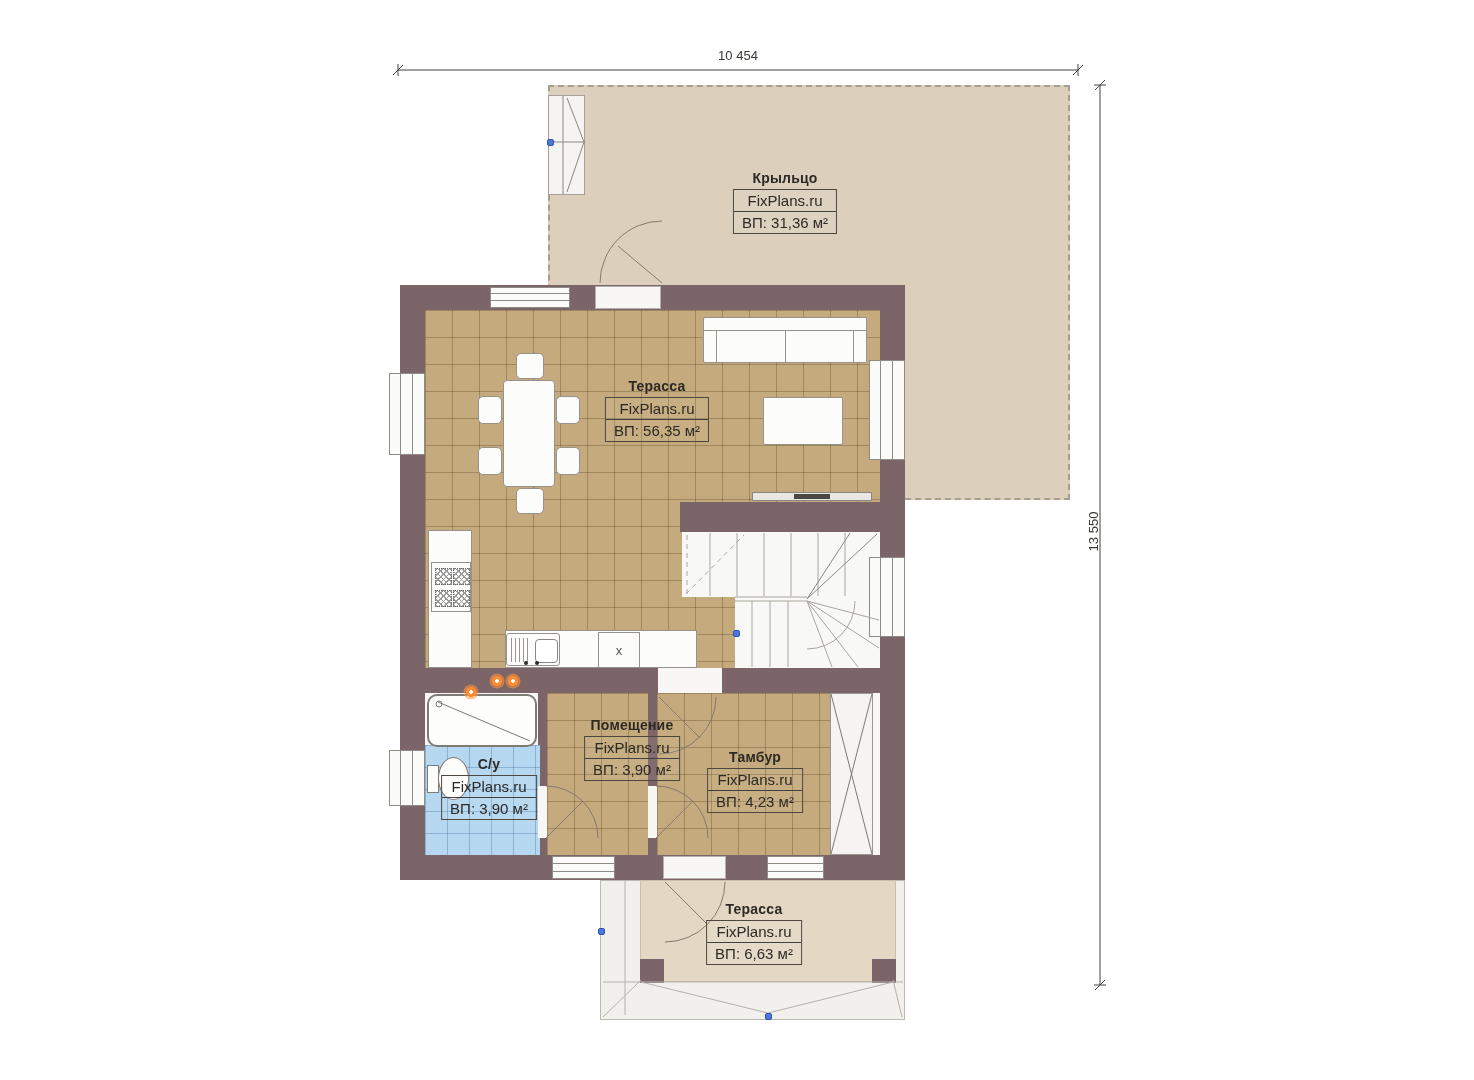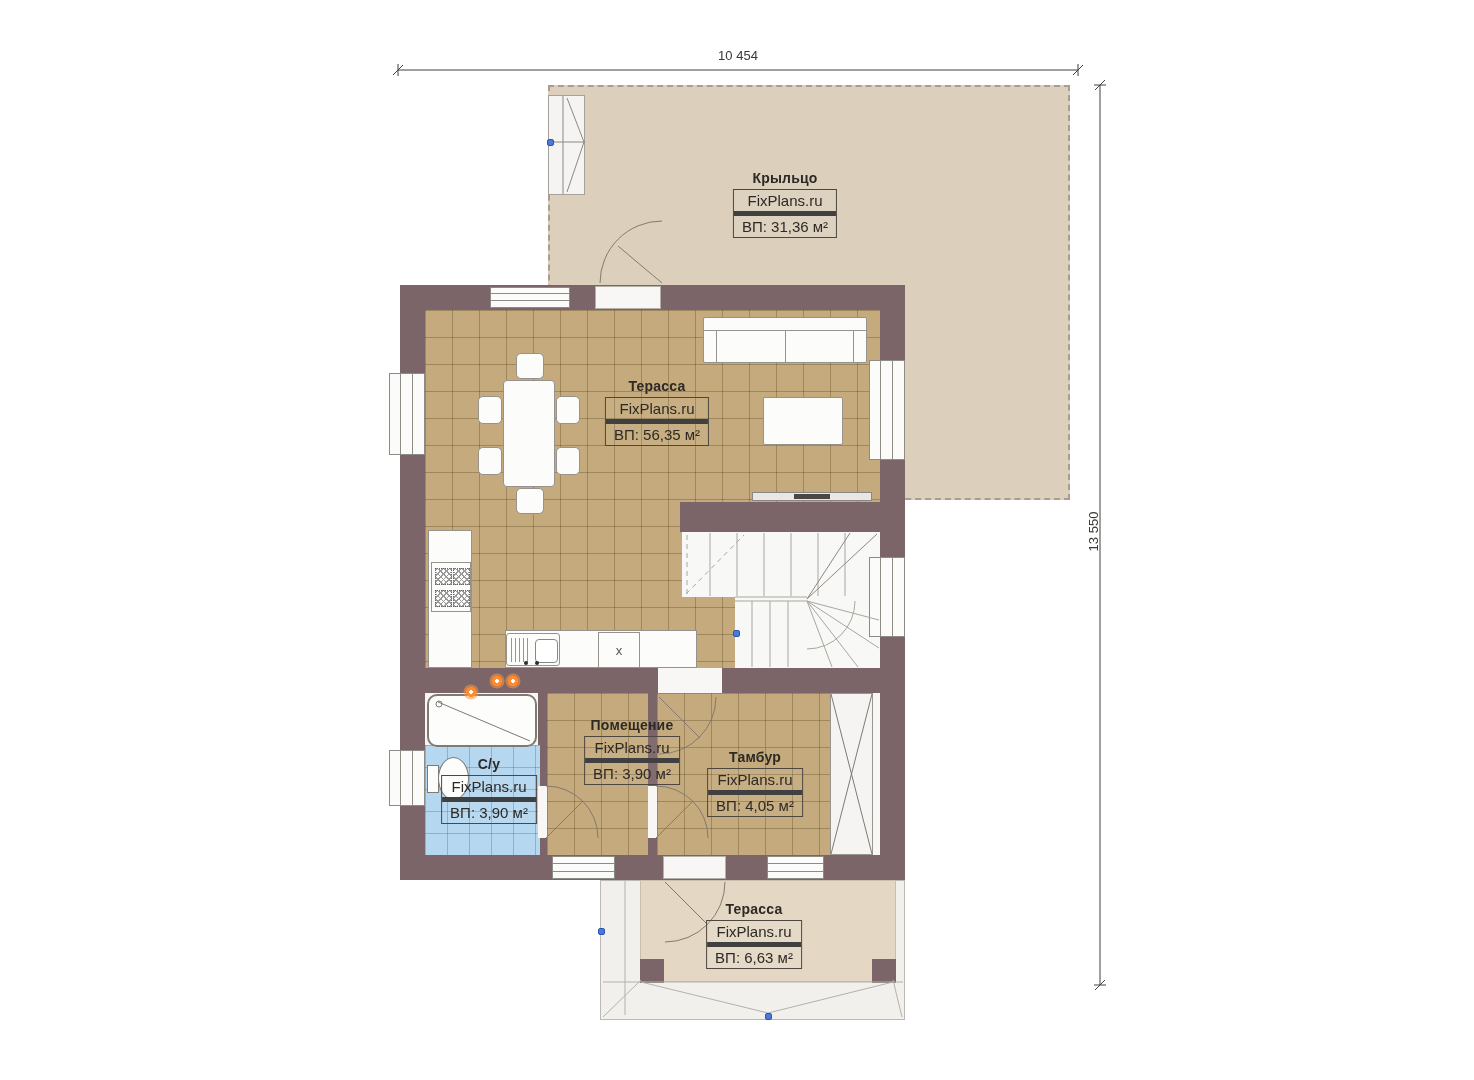--- a/index.html
+++ b/index.html
@@ -19,21 +19,21 @@
   .win-h{background-image:linear-gradient(#8e8a84,#8e8a84),linear-gradient(#8e8a84,#8e8a84);
          background-size:100% 1px,100% 1px;background-position:0 30%,0 68%;background-repeat:no-repeat}
   .win-v{background-image:linear-gradient(#8e8a84,#8e8a84),linear-gradient(#8e8a84,#8e8a84);
          background-size:1px 100%,1px 100%;background-position:30% 0,68% 0;background-repeat:no-repeat}
   .opening{background:#f8f7f5}
   .furn{background:#fcfcfa;border:1px solid #97928b;border-radius:2px}
   .label-wrap{position:absolute;transform:translateX(-50%);text-align:center;z-index:30}
   .room-title{font-weight:bold;font-size:14px;color:#2d2925;white-space:nowrap;margin-bottom:3px;letter-spacing:.2px}
   .info-box{display:inline-block;border:1px solid #4e4740;color:#2d2925;font-size:15px;background:rgba(255,255,255,.05)}
   .info-row{padding:2px 8px;white-space:nowrap}
-  .info-row + .info-row{border-top:5px solid #404040}
+  .info-row + .info-row{border-top:1px solid #404040}
   .dim-text{position:absolute;font-size:13px;color:#3a3733;z-index:40;text-align:center}
   .knob{position:absolute;width:16px;height:16px;border-radius:50%;z-index:25;
         background:radial-gradient(circle,#ffffff 0 2px,#ff8c2e 2px 5px,rgba(255,150,60,.55) 5px 7px,rgba(255,150,60,0) 8px)}
   .bluedot{position:absolute;width:7px;height:7px;background:#4a79d9;border:1px solid #2c56b5;border-radius:2px;box-sizing:border-box;z-index:25}
   .dot{position:absolute;width:4px;height:4px;border-radius:50%;background:#2b2b2b;z-index:25}
   svg.lines{position:absolute;left:0;top:0;z-index:20;pointer-events:none}
 </style>
 </head>
 <body>
 
@@ -224,21 +224,21 @@
     <div class="room-title">С/у</div>
     <div class="info-box">
       <div class="info-row">FixPlans.ru</div>
       <div class="info-row">ВП: 3,90 м²</div>
     </div>
   </div>
   <div class="label-wrap" style="left:755px;top:749px">
     <div class="room-title">Тамбур</div>
     <div class="info-box">
       <div class="info-row">FixPlans.ru</div>
-      <div class="info-row">ВП: 4,05 м²</div>
+      <div class="info-row">ВП: 4,23 м²</div>
     </div>
   </div>
   <div class="label-wrap" style="left:754px;top:901px">
     <div class="room-title">Терасса</div>
     <div class="info-box">
       <div class="info-row">FixPlans.ru</div>
       <div class="info-row">ВП: 6,63 м²</div>
     </div>
   </div>
 

